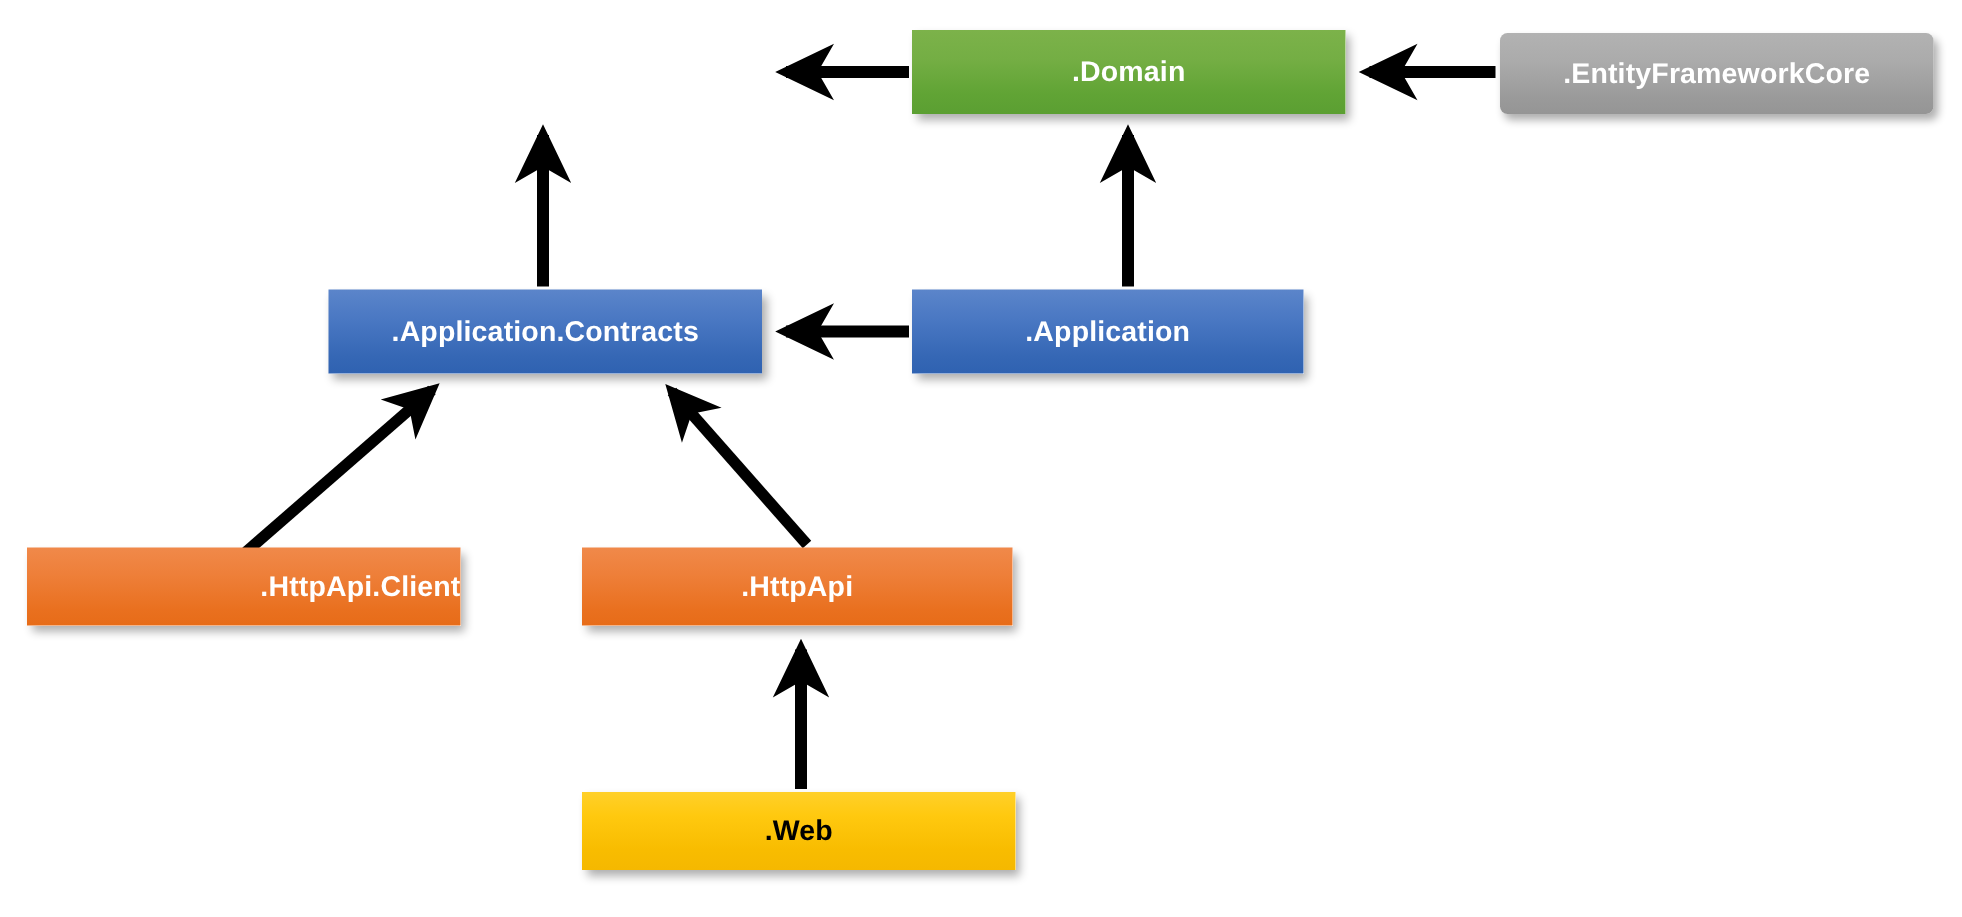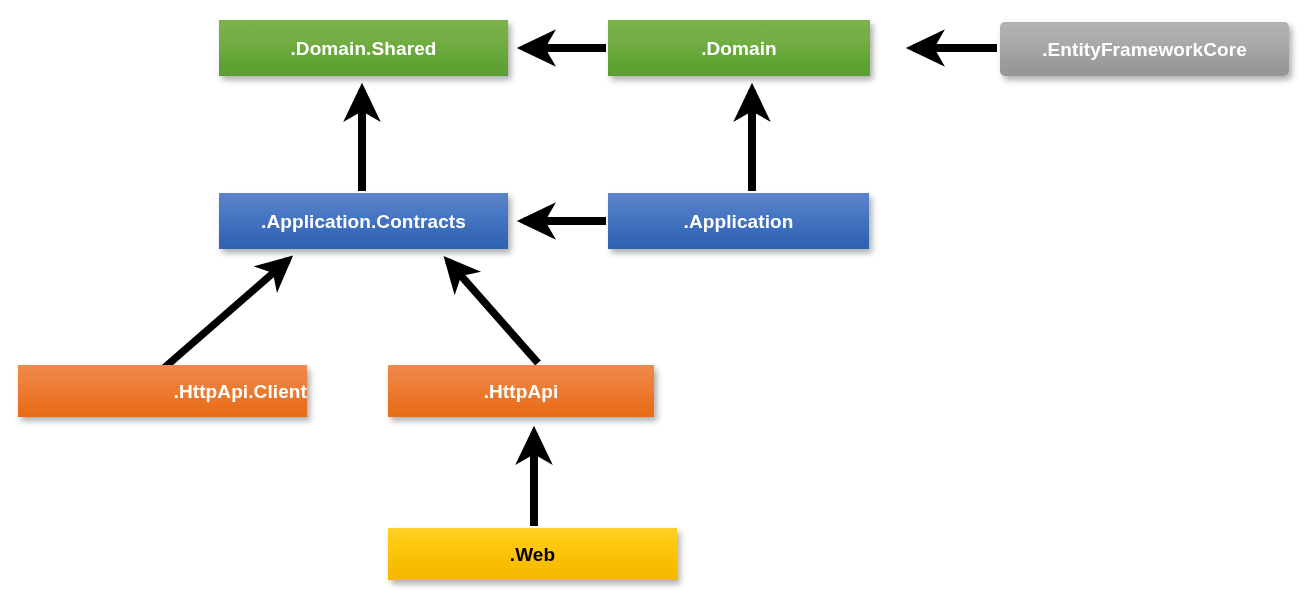--- a/index.html
+++ b/index.html
@@ -79,45 +79,42 @@
       <line x1="752" y1="191" x2="752" y2="90"></line>
       <line x1="606" y1="221" x2="524" y2="221"></line>
       <line x1="534" y1="526" x2="534" y2="433"></line>
     </g>
     <g stroke="#000000" stroke-width="7.5" fill="none" marker-end="url(#arrowhead)">
       <line x1="164" y1="368" x2="288" y2="260"></line>
       <line x1="538" y1="363" x2="448" y2="261"></line>
     </g>
   </svg>
 
-  <div class="node green" style="left:219px; top:20px; width:289px; height:56px;">
-    <span class="node-label">.Domain.Shared</span>
-  </div>
 
-  <div class="node green" style="left:608px; top:20px; width:262px; height:56px;">
+  <div class="node green" style="left:608px; top:20px; width:289px; height:56px;">
     <span class="node-label">.Domain</span>
   </div>
 
   <div class="node blue" style="left:219px; top:193px; width:289px; height:56px;">
     <span class="node-label">.Application.Contracts</span>
   </div>
 
   <div class="node gray" style="left:1000px; top:22px; width:289px; height:54px;">
     <span class="node-label">.EntityFrameworkCore</span>
   </div>
 
   <div class="node blue" style="left:608px; top:193px; width:261px; height:56px;justify-content:center;">
     <span class="node-label">.Application</span>
   </div>
 
   <div class="node orange" style="left:18px; top:365px; width:289px; height:52px;justify-content:flex-end;">
     <span class="node-label">.HttpApi.Client</span>
   </div>
 
-  <div class="node orange" style="left:388px; top:365px; width:266px; height:52px;">
+  <div class="node orange" style="left:388px; top:365px; width:287px; height:52px;">
     <span class="node-label">.HttpApi</span>
   </div>
 
   <div class="node yellow" style="left:388px; top:528px; width:289px; height:52px;text-align:right;">
     <span class="node-label">.Web</span>
   </div>
 
 </div>
 
 </body></html>

